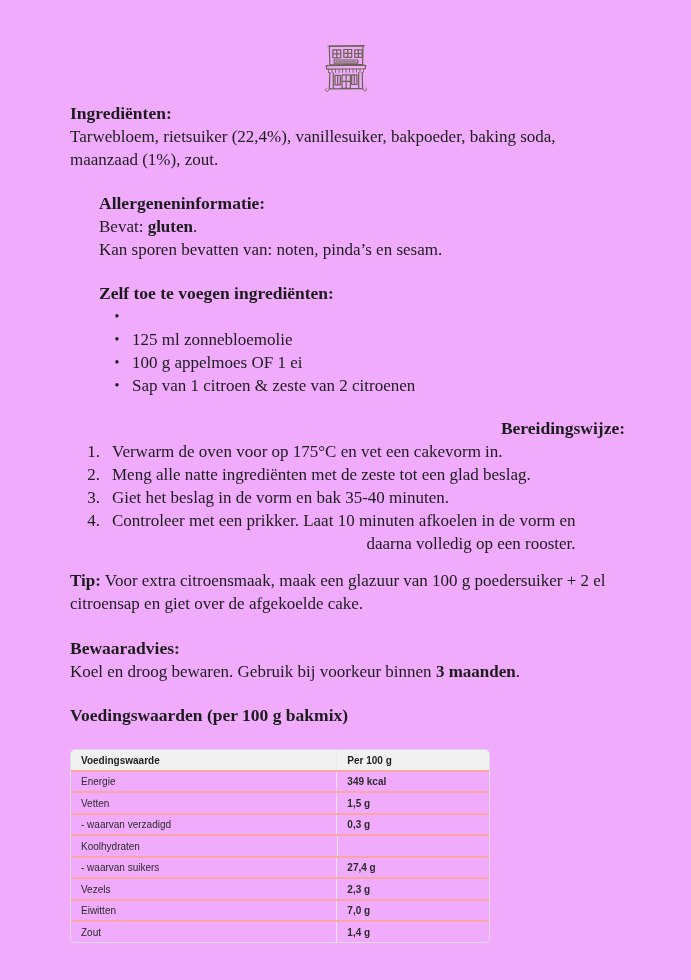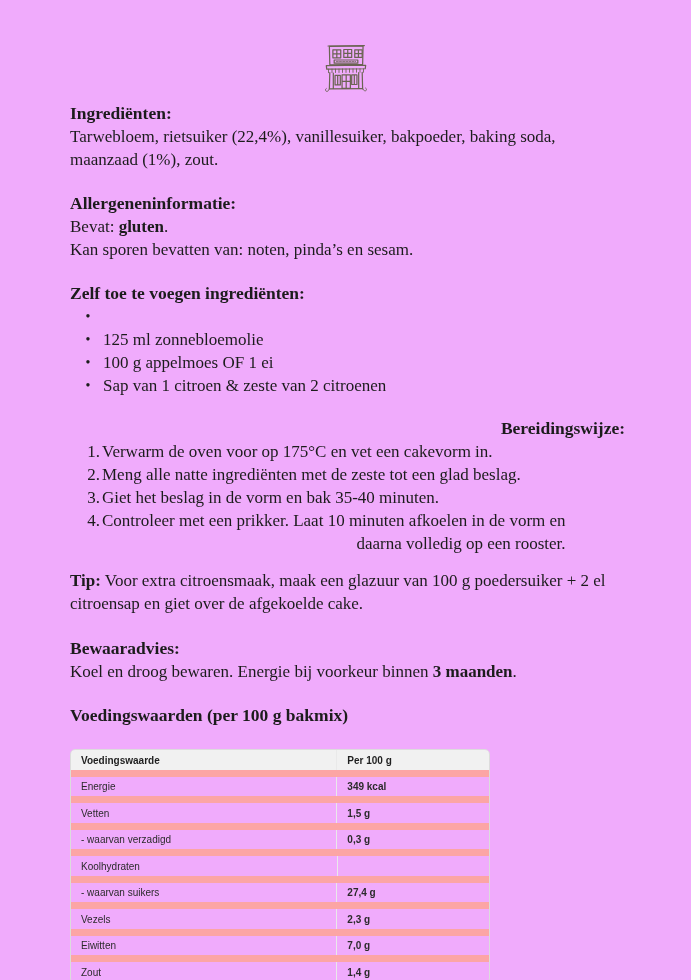--- a/index.html
+++ b/index.html
@@ -13,41 +13,41 @@
     overflow:hidden;
   }
   .content { padding:0 66px 0 70px; }
   .logo-wrap {
     padding-top:38px;
     display:flex; justify-content:center;
     margin-bottom:6px;
   }
   .section { font-size:17px; line-height:23px; }
   .heading { font-weight:bold; font-size:17.5px; line-height:23px; }
-  .gap-lg { margin-top:21px; }
+  .gap-lg { margin-top:21px;margin-left:29px; }
   .gap-md { margin-top:20px;text-align:right; }
   .gap-sm { margin-top:12px; }
   .bold { font-weight:bold; }
   .bullet-item { display:flex; line-height:23px; }
   .bullet-mark { width:20px; text-align:center; margin-left:8px; font-size:14px; }
   .bullet-text { margin-left:5px; }
   .step { display:flex; line-height:23px; }
   .step-num { margin-left:14px; min-width:16px; }
-  .step-body { margin-left:2px; }
+  .step-body { margin-left:12px; }
   .nutrition {
     margin-top:22px;
     width:420px;
     border:1px solid #dcdcdc;
     border-radius:5px;
     overflow:hidden;
     font-family:"Liberation Sans", sans-serif;
     font-size:10px;
     color:#2b2b2b;
   }
-  .nrow { display:flex; border-top:7px solid #fca5a5; }
+  .nrow { display:flex; border-top:2px solid #fca5a5; }
   .nrow:first-child { border-top:none; background:#f1f1f1; }
   .nrow:first-child .ncell { font-weight:bold; color:#1f1f1f; }
   .ncell { padding:4px 10px; line-height:11px; }
   .ncell { padding-top:4.5px; padding-bottom:4px; }
   .ncell-label { width:267px; border-right:1px solid #e9e9e9; }
   .ncell-value { width:152px;font-weight:bold; }
 </style>
 </head>
 <body>
 
@@ -135,21 +135,21 @@
       </div>
     </div>
 
     <div class="section gap-sm" style="margin-top:14px;">
       <div><span class="bold">Tip:</span><span> Voor extra citroensmaak, maak een glazuur van 100 g poedersuiker + 2 el</span></div>
       <div>citroensap en giet over de afgekoelde cake.</div>
     </div>
 
     <div class="section" style="margin-top:22px;">
       <div class="heading">Bewaaradvies:</div>
-      <div><span>Koel en droog bewaren. Energie bij voorkeur binnen </span><span class="bold">3 maanden</span><span>.</span></div>
+      <div><span>Koel en droog bewaren. Gebruik bij voorkeur binnen </span><span class="bold">3 maanden</span><span>.</span></div>
     </div>
 
     <div class="section" style="margin-top:21px;">
       <div class="heading">Voedingswaarden (per 100 g bakmix)</div>
 
       <div class="nutrition">
         <div class="nrow">
           <div class="ncell ncell-label">Voedingswaarde</div>
           <div class="ncell ncell-value">Per 100 g</div>
         </div>

